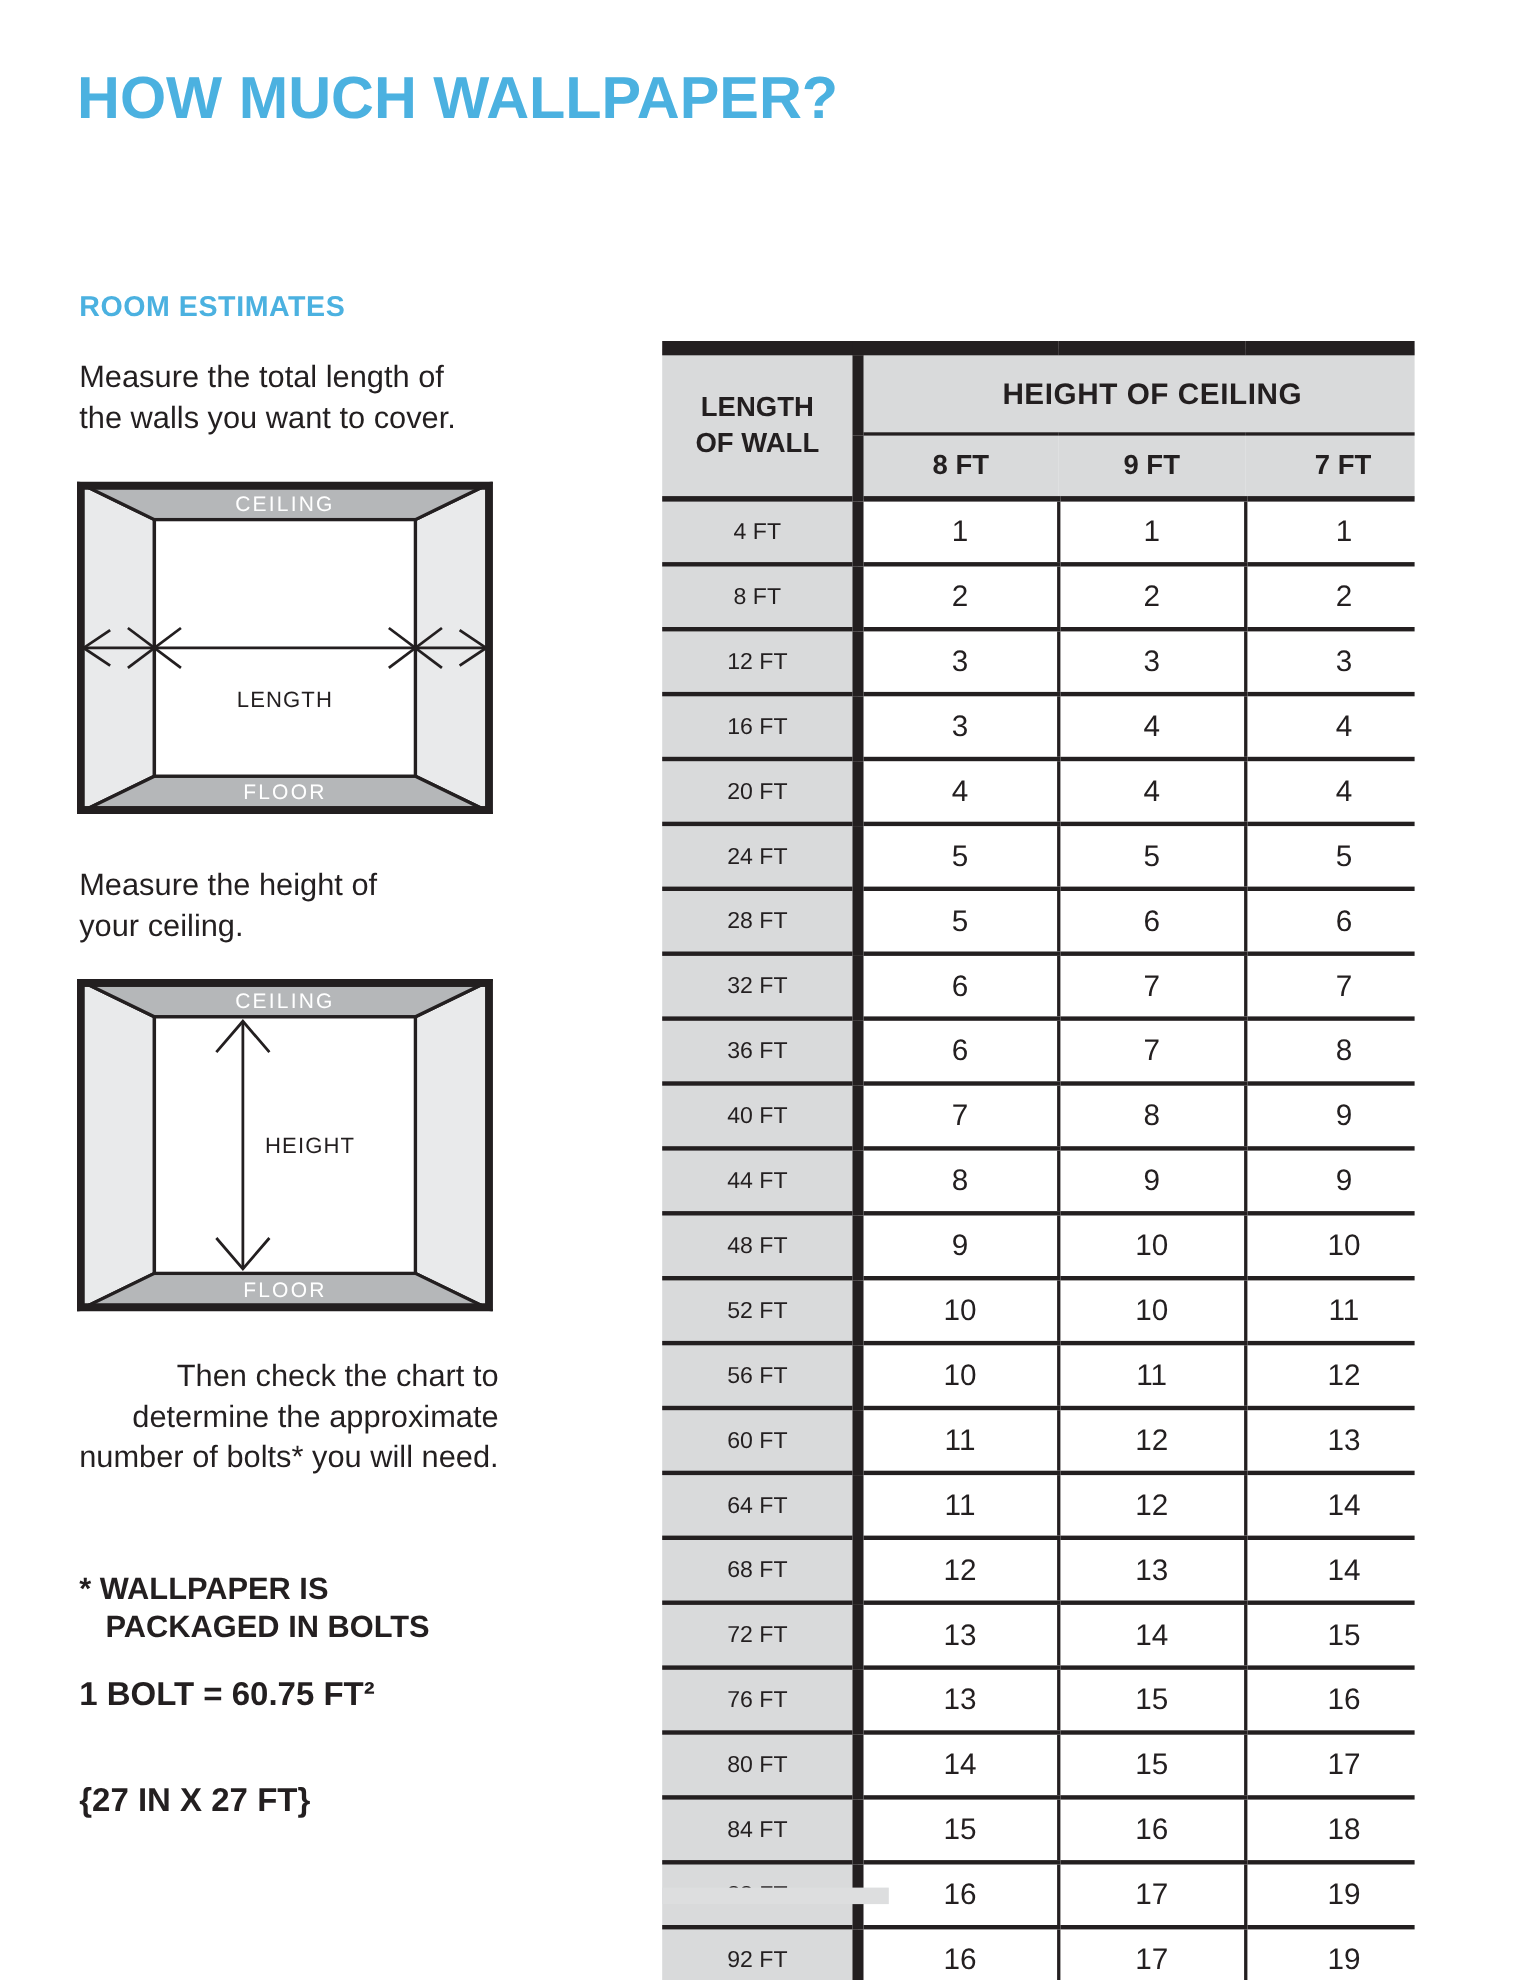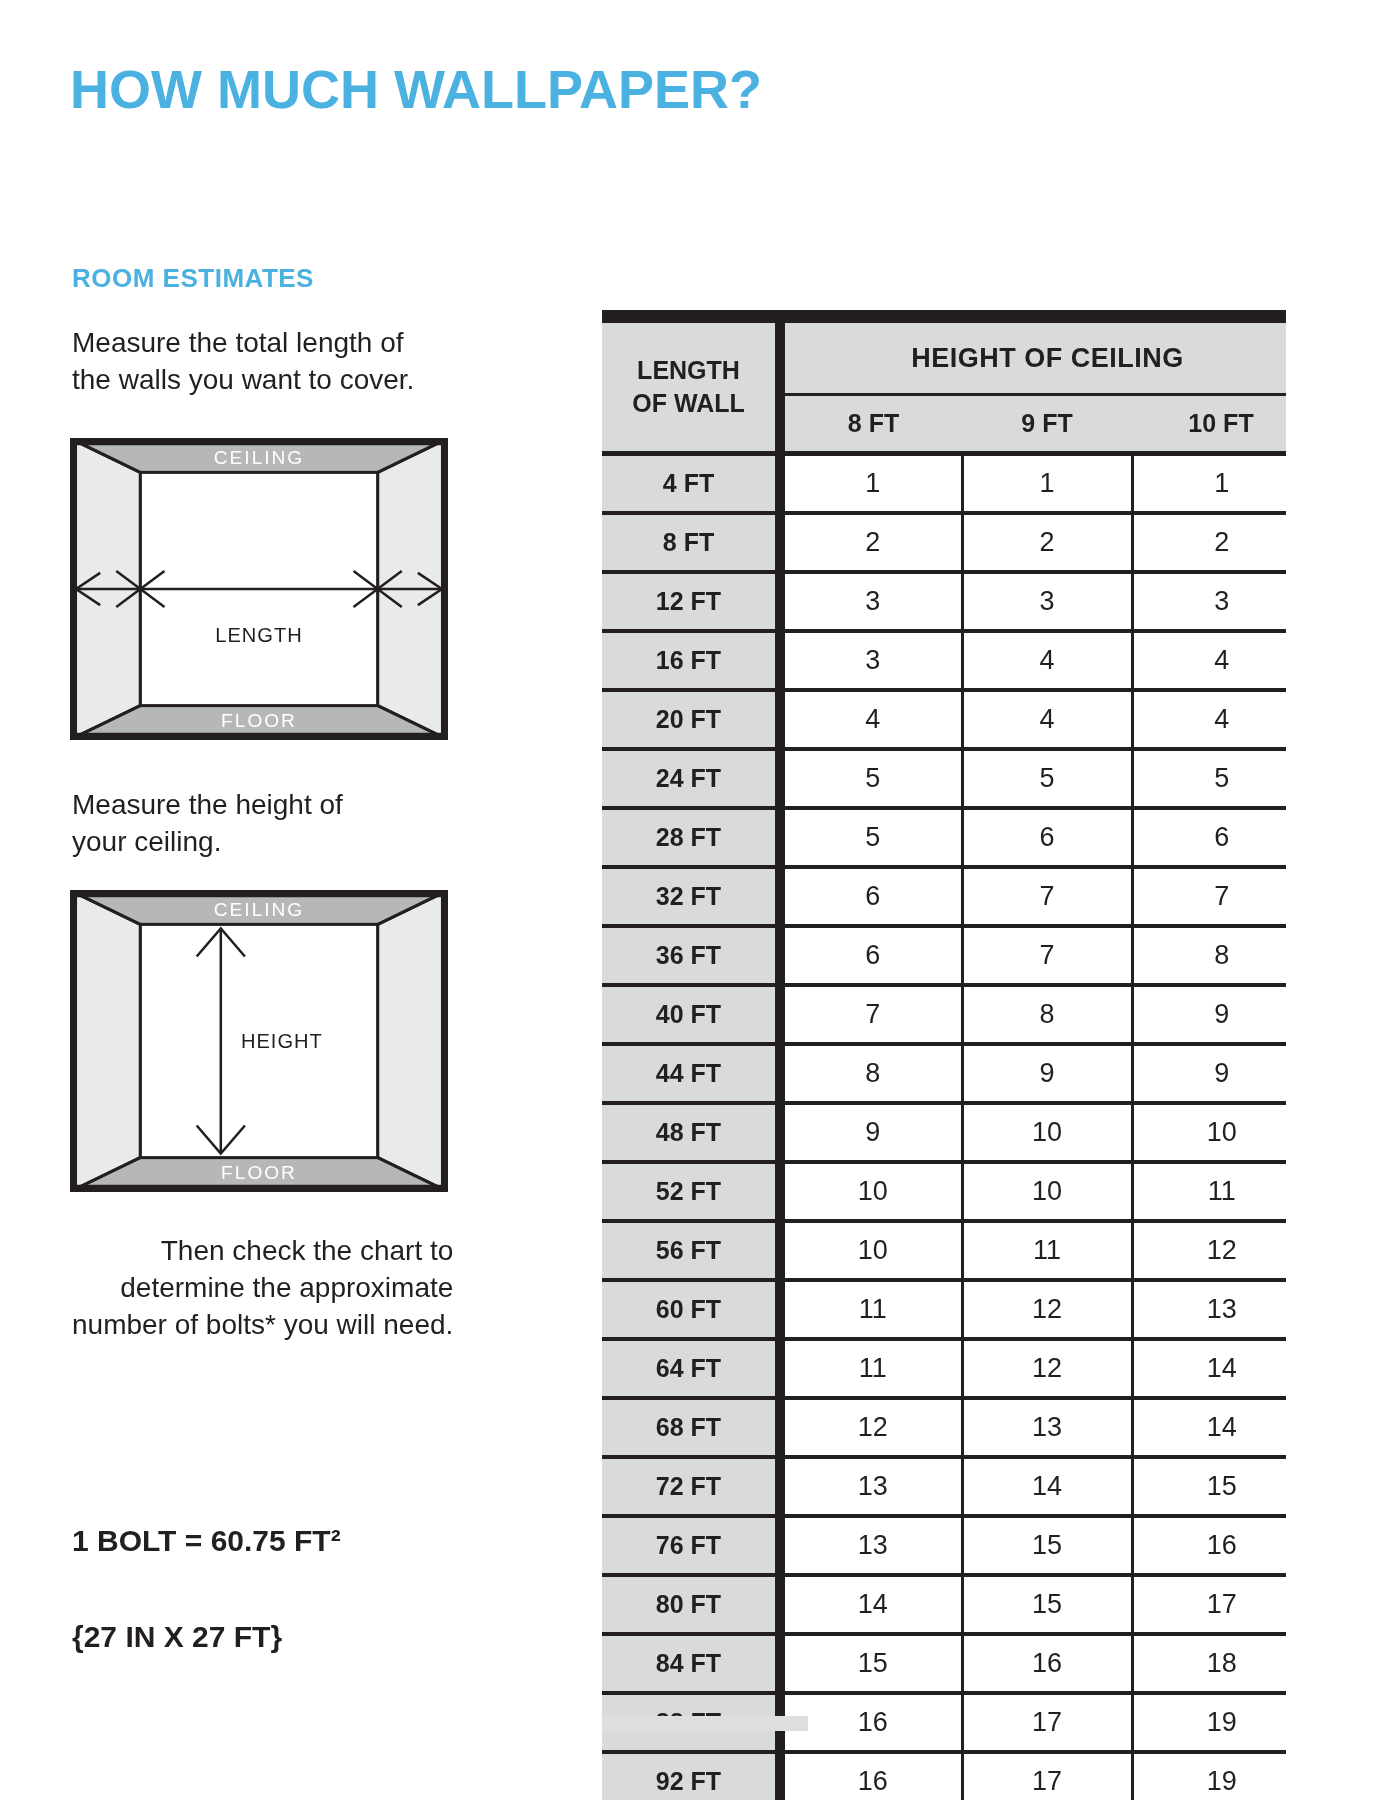--- a/index.html
+++ b/index.html
@@ -24,21 +24,21 @@
   .bolt-dim{position:absolute;left:72px;top:1620px;font-size:30px;font-weight:bold;color:#231f20;}
 
   .table-heading{position:absolute;left:602px;top:262px;width:708px;text-align:center;font-size:26px;font-weight:bold;color:#4bb1e0;letter-spacing:.5px;}
 
   .bolt-table{position:absolute;left:602px;top:310px;border-collapse:collapse;table-layout:fixed;width:708px;border-top:13px solid #231f20;}
   .bolt-table th,.bolt-table td{padding:0;text-align:center;vertical-align:middle;}
   .corner{background:#d9dadb;font-size:25px;font-weight:bold;line-height:33px;white-space:pre-line;border-bottom:5px solid #231f20;}
   .grouphead{background:#d9dadb;font-size:27px;font-weight:bold;height:70px;border-left:10px solid #231f20;border-bottom:3px solid #231f20;letter-spacing:.5px;}
   .subhead{background:#d9dadb;font-size:25px;font-weight:bold;height:55px;border-bottom:5px solid #231f20;}
   .subhead.after-divider{border-left:10px solid #231f20;}
-  .bolt-table .rowlabel{background:#d9dadb;font-size:25px;font-weight:bold;height:55px;border-bottom:4px solid #231f20;}
+  .bolt-table .rowlabel{background:#d9dadb;font-size:21px;font-weight:normal;height:55px;border-bottom:4px solid #231f20;}
   .bolt-table .val{background:#fff;font-size:27px;height:55px;border-bottom:4px solid #231f20;}
   .bolt-table .val.after-divider{border-left:10px solid #231f20;}
   .bolt-table .val + .val{border-left:3px solid #231f20;}
   .bolt-table .val.after-divider + .val{border-left:3px solid #231f20;}
 
   .table-tail{position:absolute;left:602px;top:1716px;width:206px;height:15px;background:#dddedf;}
 
   svg text{font-family:"Liberation Sans","DejaVu Sans",sans-serif;}
 </style>
 </head>
@@ -91,41 +91,45 @@
     <rect x="3.5" y="3.5" width="369" height="293" fill="none" stroke="#231f20" stroke-width="7"></rect>
     <text x="188" y="26" text-anchor="middle" font-size="19" letter-spacing="2" fill="#ffffff">CEILING</text>
     <text x="170" y="157" text-anchor="start" font-size="20" letter-spacing="1" fill="#231f20">HEIGHT</text>
     <text x="188" y="287" text-anchor="middle" font-size="19" letter-spacing="2" fill="#ffffff">FLOOR</text>
   </svg>
 
   <div class="para para3">Then check the chart to
 determine the approximate
 number of bolts* you will need.</div>
 
+  <div class="footnote">
+    <div>* WALLPAPER IS</div>
+    <div class="indent">PACKAGED IN BOLTS</div>
+  </div>
   <div class="bolt-eq">1 BOLT = 60.75 FT²</div>
   <div class="bolt-dim">{27 IN X 27 FT}</div>
 
 
   <table class="bolt-table">
     <colgroup>
       <col style="width:178px">
         <col style="width:182px">
         <col style="width:170px">
         <col style="width:178px">
     </colgroup>
     <thead>
       <tr>
         <th class="corner" rowspan="2">LENGTH
 OF WALL</th>
         <th class="grouphead" colspan="3">HEIGHT OF CEILING</th>
       </tr>
       <tr>
         <th class="subhead after-divider">8 FT</th>
         <th class="subhead">9 FT</th>
-        <th class="subhead">10 FT</th>
+        <th class="subhead">7 FT</th>
       </tr>
     </thead>
     <tbody>
         <tr>
           <th class="rowlabel">4 FT</th>
           <td class="val after-divider">1</td>
           <td class="val">1</td>
           <td class="val">1</td>
         </tr>
         <tr>

